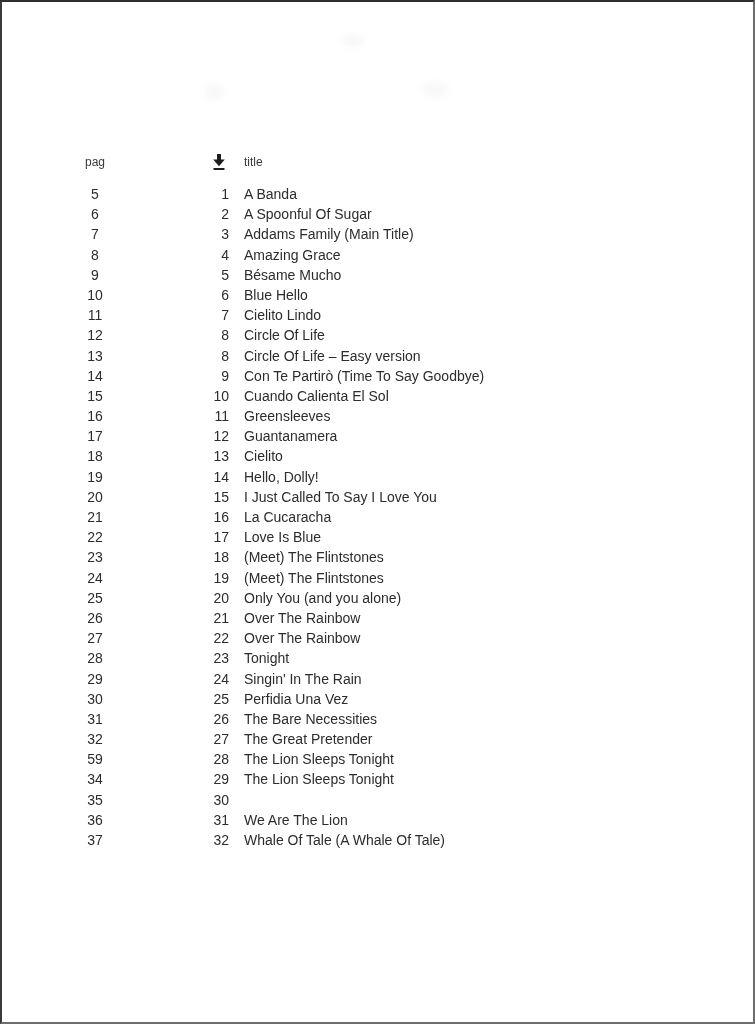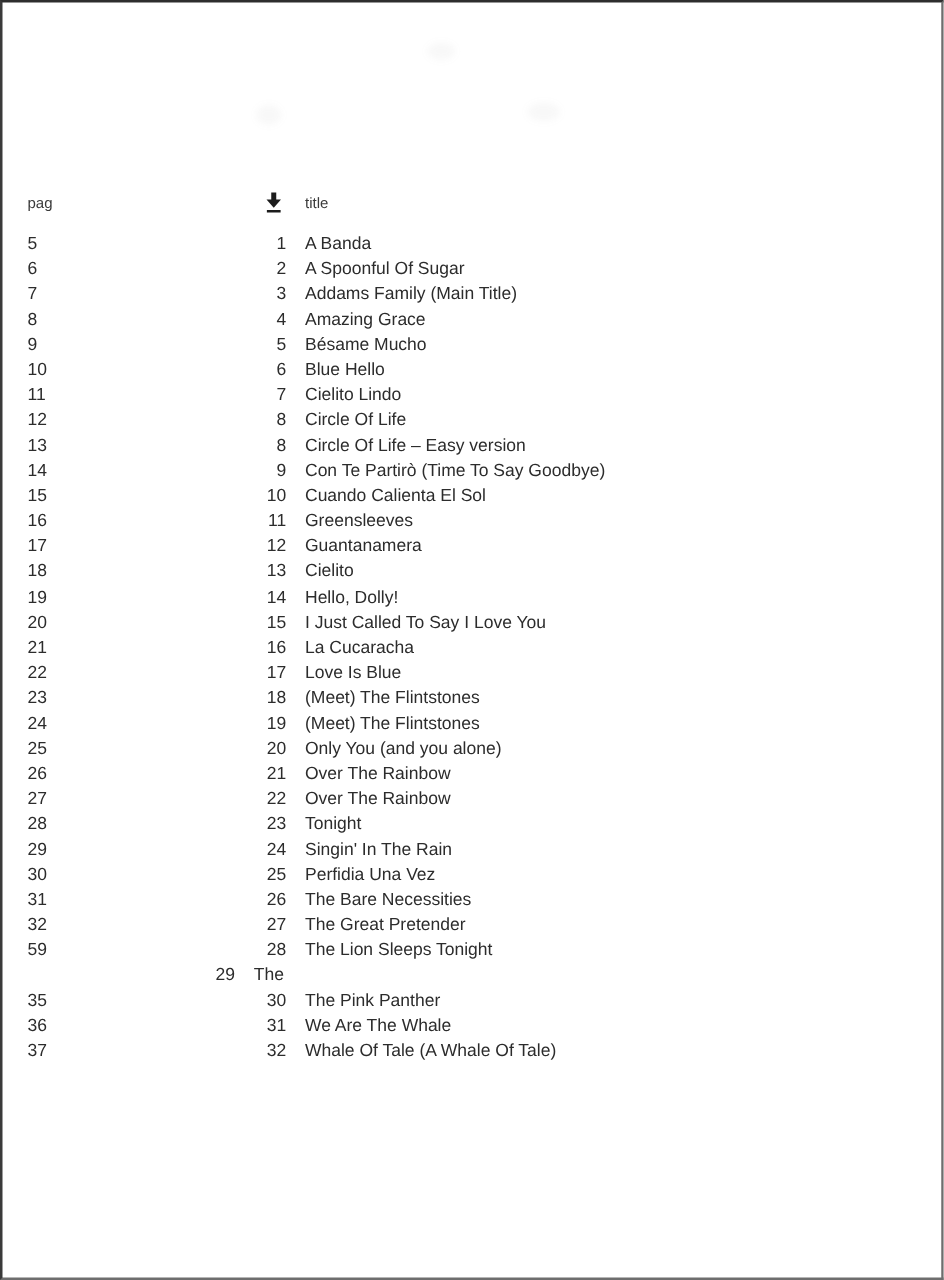--- a/index.html
+++ b/index.html
@@ -49,21 +49,21 @@
   .rows {
     margin-top: 12px;
   }
   .row {
     height: 20.2px;
     line-height: 20.2px;
     font-size: 14px;
     color: #2c2c2c;
   }
   .cell { white-space: nowrap; overflow: hidden; }
-  .pag-col { text-align: left; margin-left: 20px; }
+  .pag-col { text-align: center; }
   .num-col { text-align: right; }
   .title-col { padding-left: 15px; }
   .icon-cell {
     display: flex;
     align-items: center;
     justify-content: flex-end;
     padding-right: 2px;
   }
   .icon-cell svg { display: block; }
 </style>
@@ -259,34 +259,34 @@
     <div class="cell title-col">The Great Pretender</div>
   </div>
 
   <div class="grid-row row">
     <div class="cell pag-col">59</div>
     <div class="cell num-col">28</div>
     <div class="cell title-col">The Lion Sleeps Tonight</div>
   </div>
 
   <div class="grid-row row">
+    <div class="cell pag-col">34</div>
     <div class="cell num-col">29</div>
     <div class="cell title-col">The Lion Sleeps Tonight</div>
   </div>
 
   <div class="grid-row row">
     <div class="cell pag-col">35</div>
     <div class="cell num-col">30</div>
-    <div class="cell title-col">The Pink Panther</div>
   </div>
 
   <div class="grid-row row">
     <div class="cell pag-col">36</div>
     <div class="cell num-col">31</div>
-    <div class="cell title-col">We Are The Whale</div>
+    <div class="cell title-col">We Are The Lion</div>
   </div>
 
   <div class="grid-row row">
     <div class="cell pag-col">37</div>
     <div class="cell num-col">32</div>
     <div class="cell title-col">Whale Of Tale (A Whale Of Tale)</div>
   </div>
 </div>
 
   </div>

